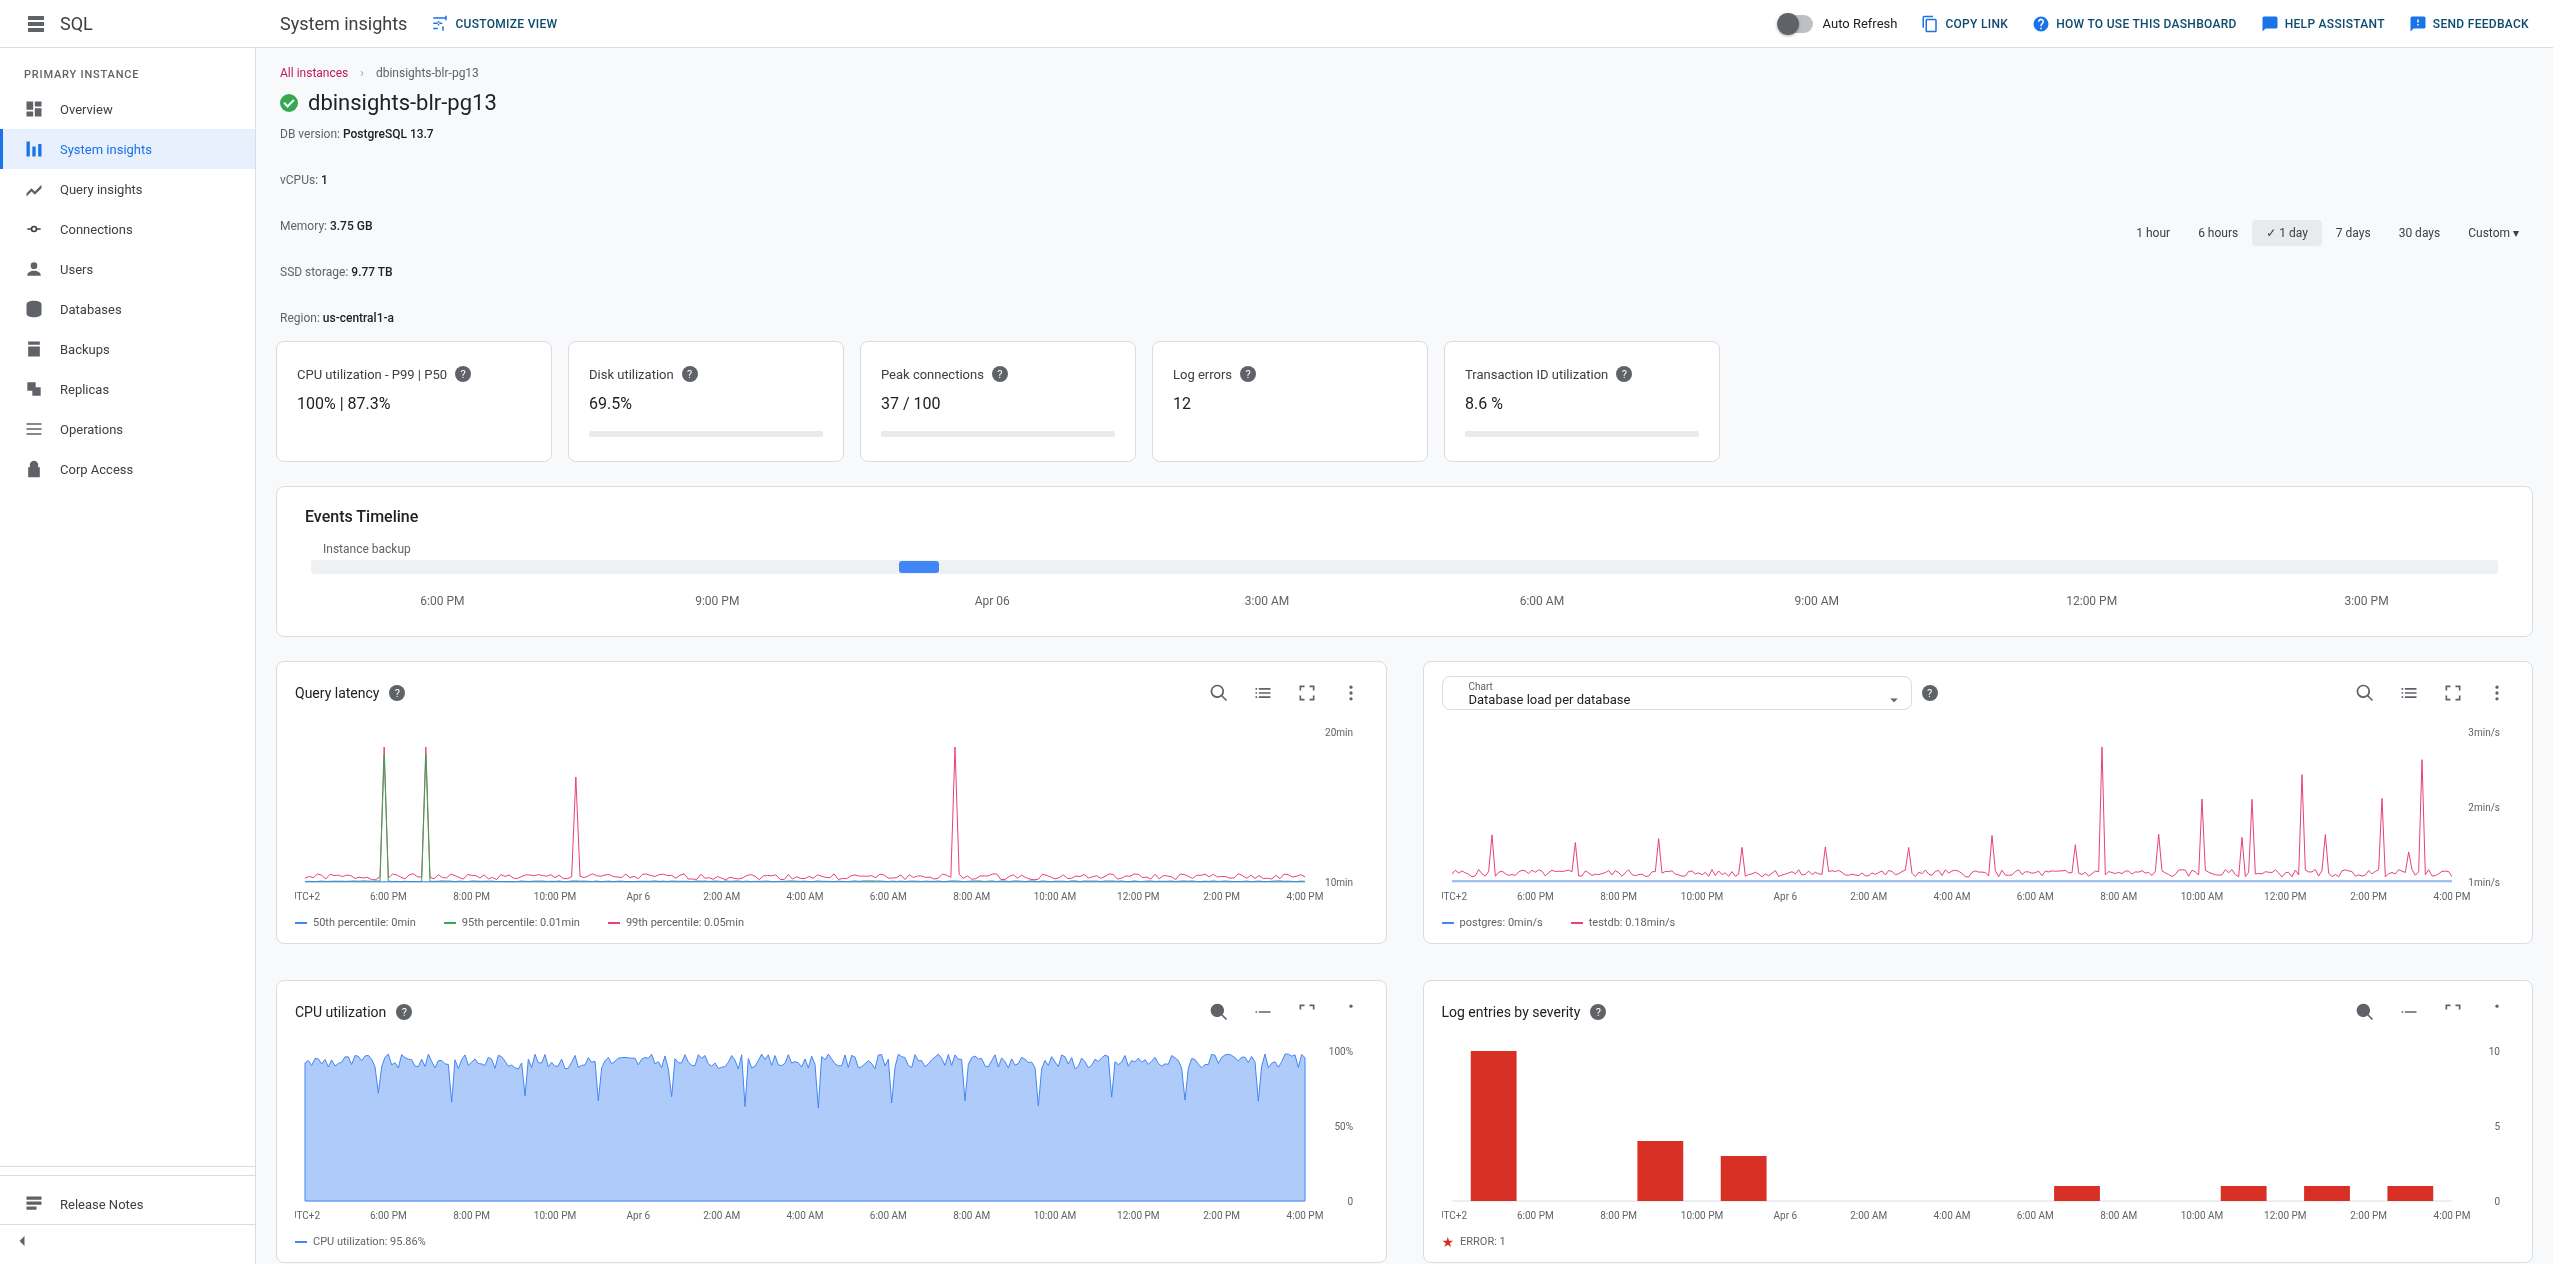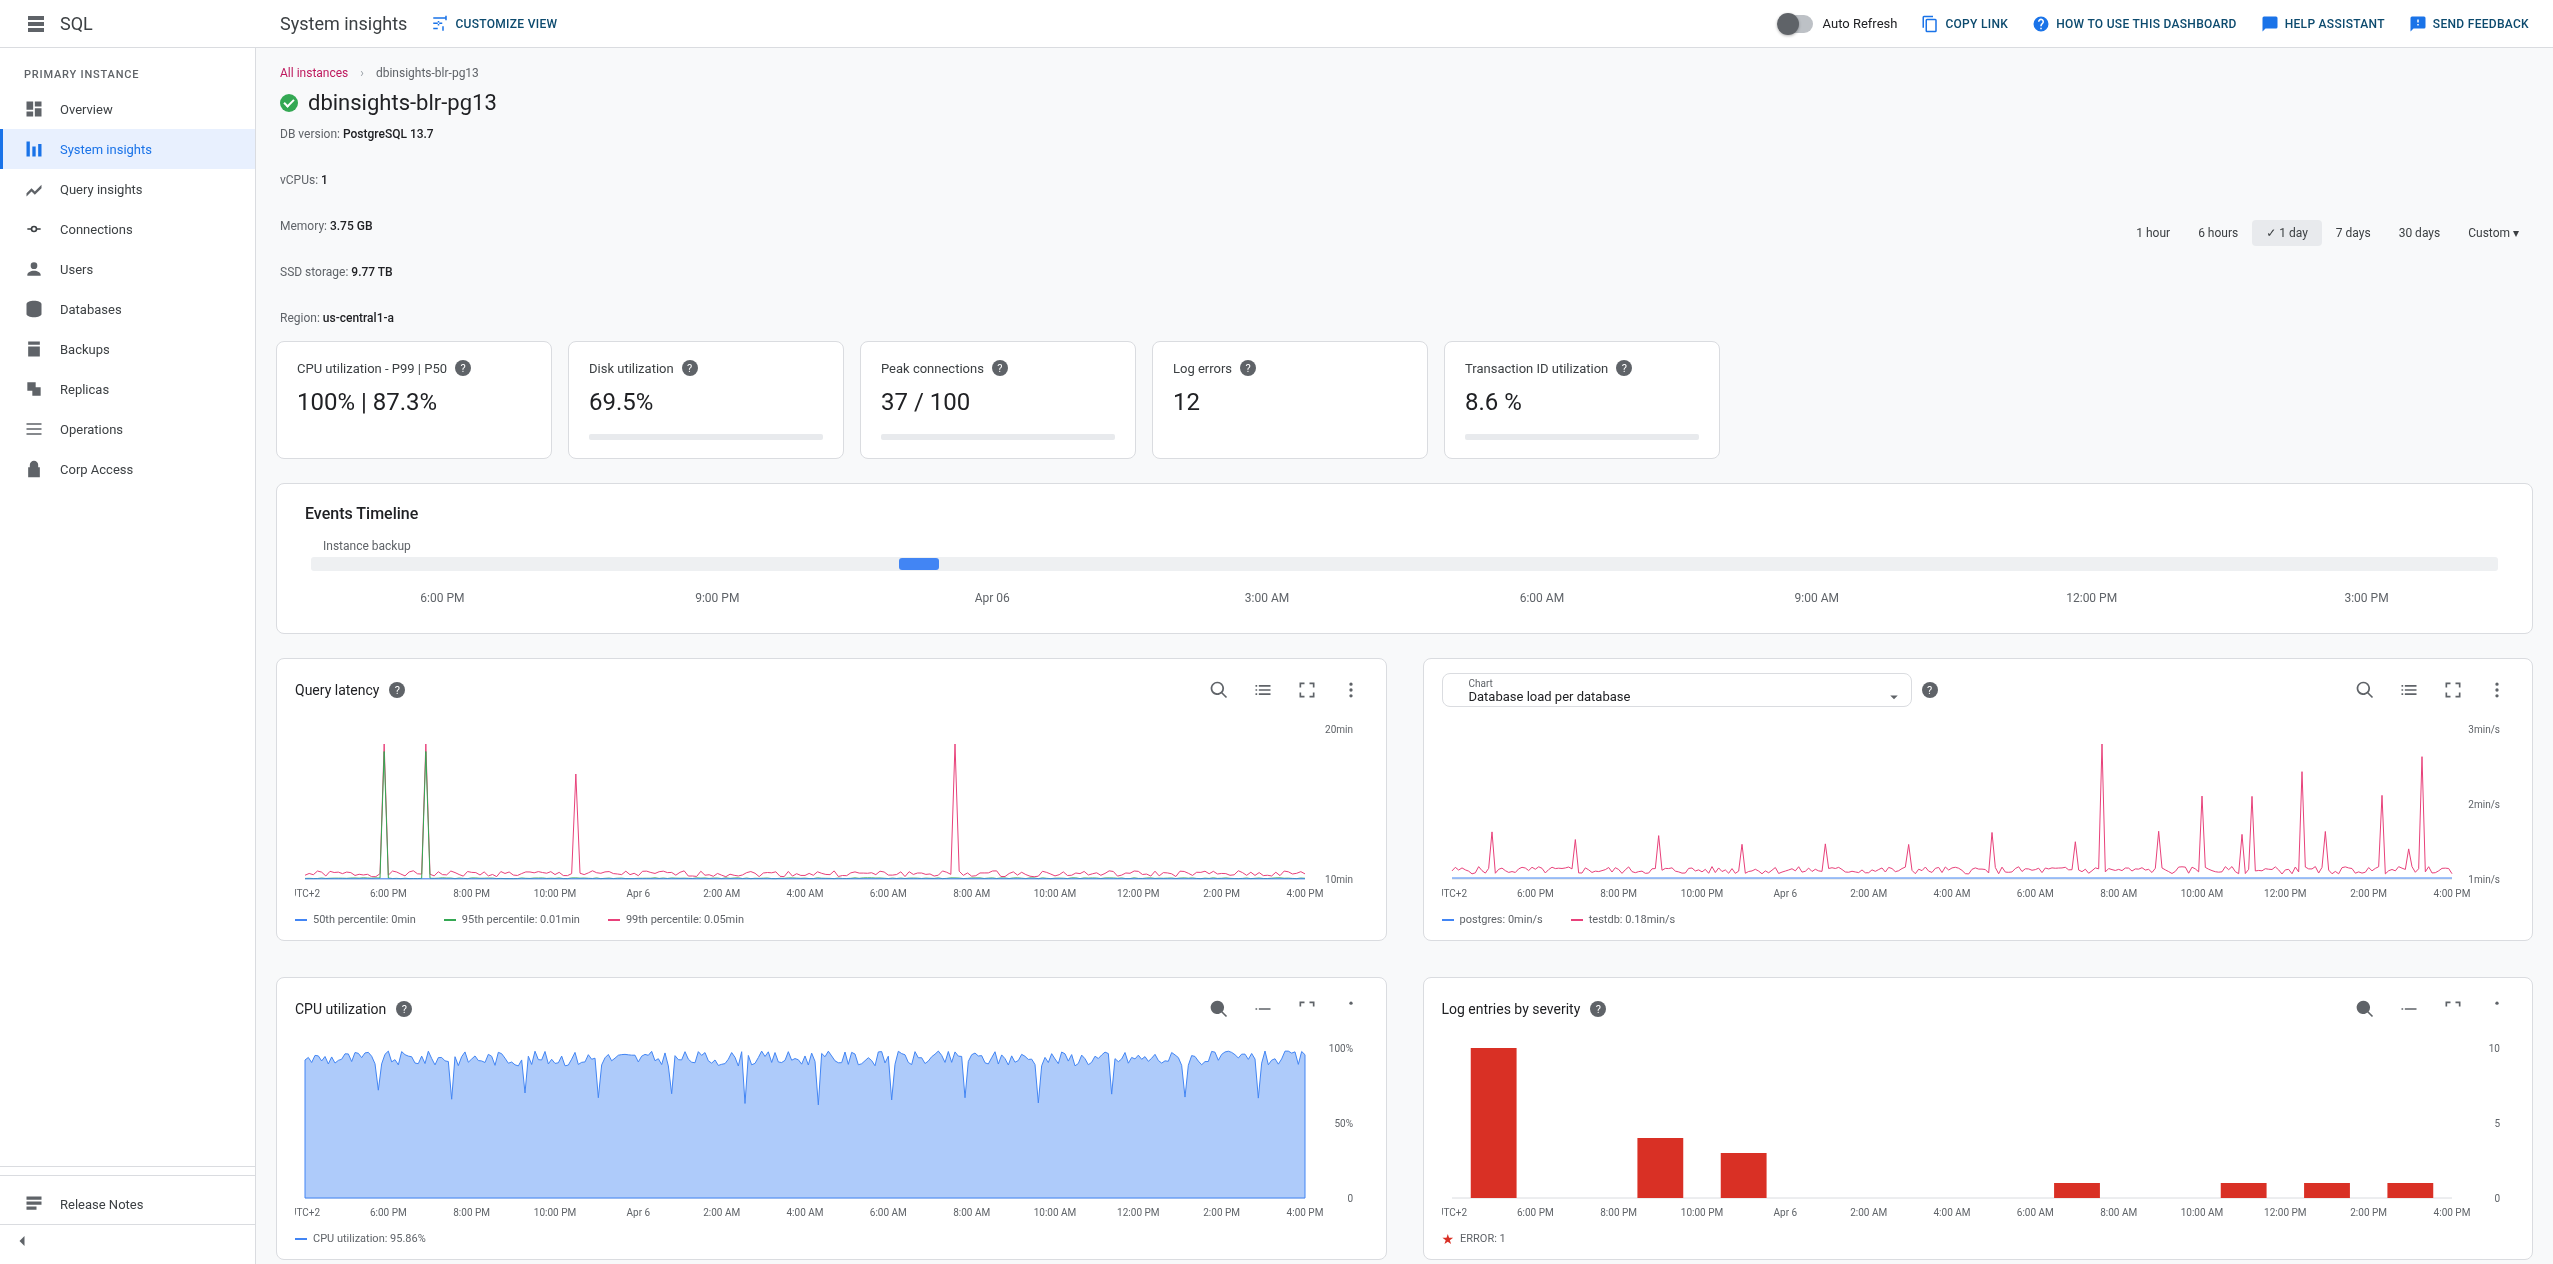--- a/index.html
+++ b/index.html
@@ -129,33 +129,33 @@
     padding:6px 14px; cursor:pointer; border-radius:4px;
   }
   .time-range .tr.active{
     background:#e8eaed; display:flex; align-items:center; gap:4px;
   }
   .meta-row{ display:flex; align-items:center; }
   
   .kpi-row{ display:flex; gap:16px; }
   .card{
     background:#fff; border:1px solid #dadce0; border-radius:8px;
-    padding:18px 20px;
+    padding:24px 20px;
   }
   .kpi-card{ width:276px; }
   .kpi-header{
     display:flex; align-items:center; gap:8px;
     font-size:13px; color:#3c4043;
   }
   .help-ico{
     width:16px;height:16px;border-radius:50%;
     background:#5f6368; color:#fff; font-size:11px;
     display:inline-flex;align-items:center;justify-content:center;
   }
-  .kpi-value{ font-size:24px; font-weight:400; margin-top:12px; }
+  .kpi-value{ font-size:16px; font-weight:400; margin-top:12px; }
   .bar{
     height:6px; border-radius:2px; background:#e8eaed;
     margin-top:18px; overflow:hidden;
   }
   .bar .tick{ height:100%; display:inline-block; background:#1e8e3e; }
   
   .timeline-card{ margin-top:24px; padding:20px 28px 28px; }
   .timeline-card h3{
     margin:0 0 16px; font-size:16px; font-weight:500;
   }

